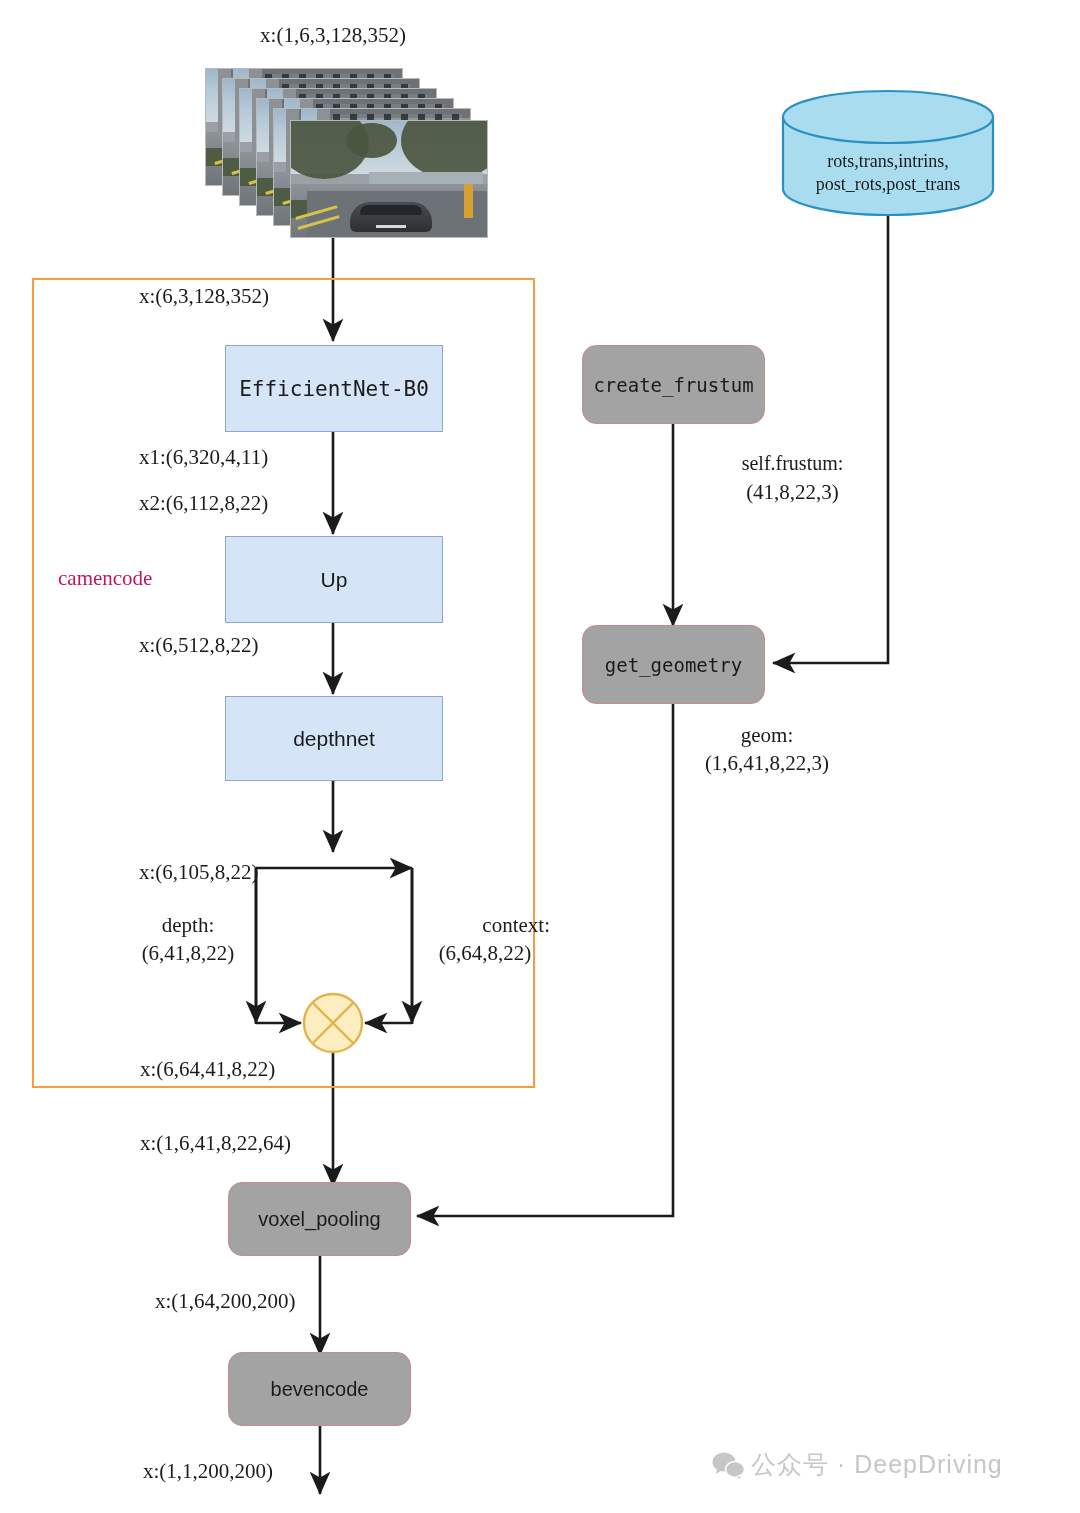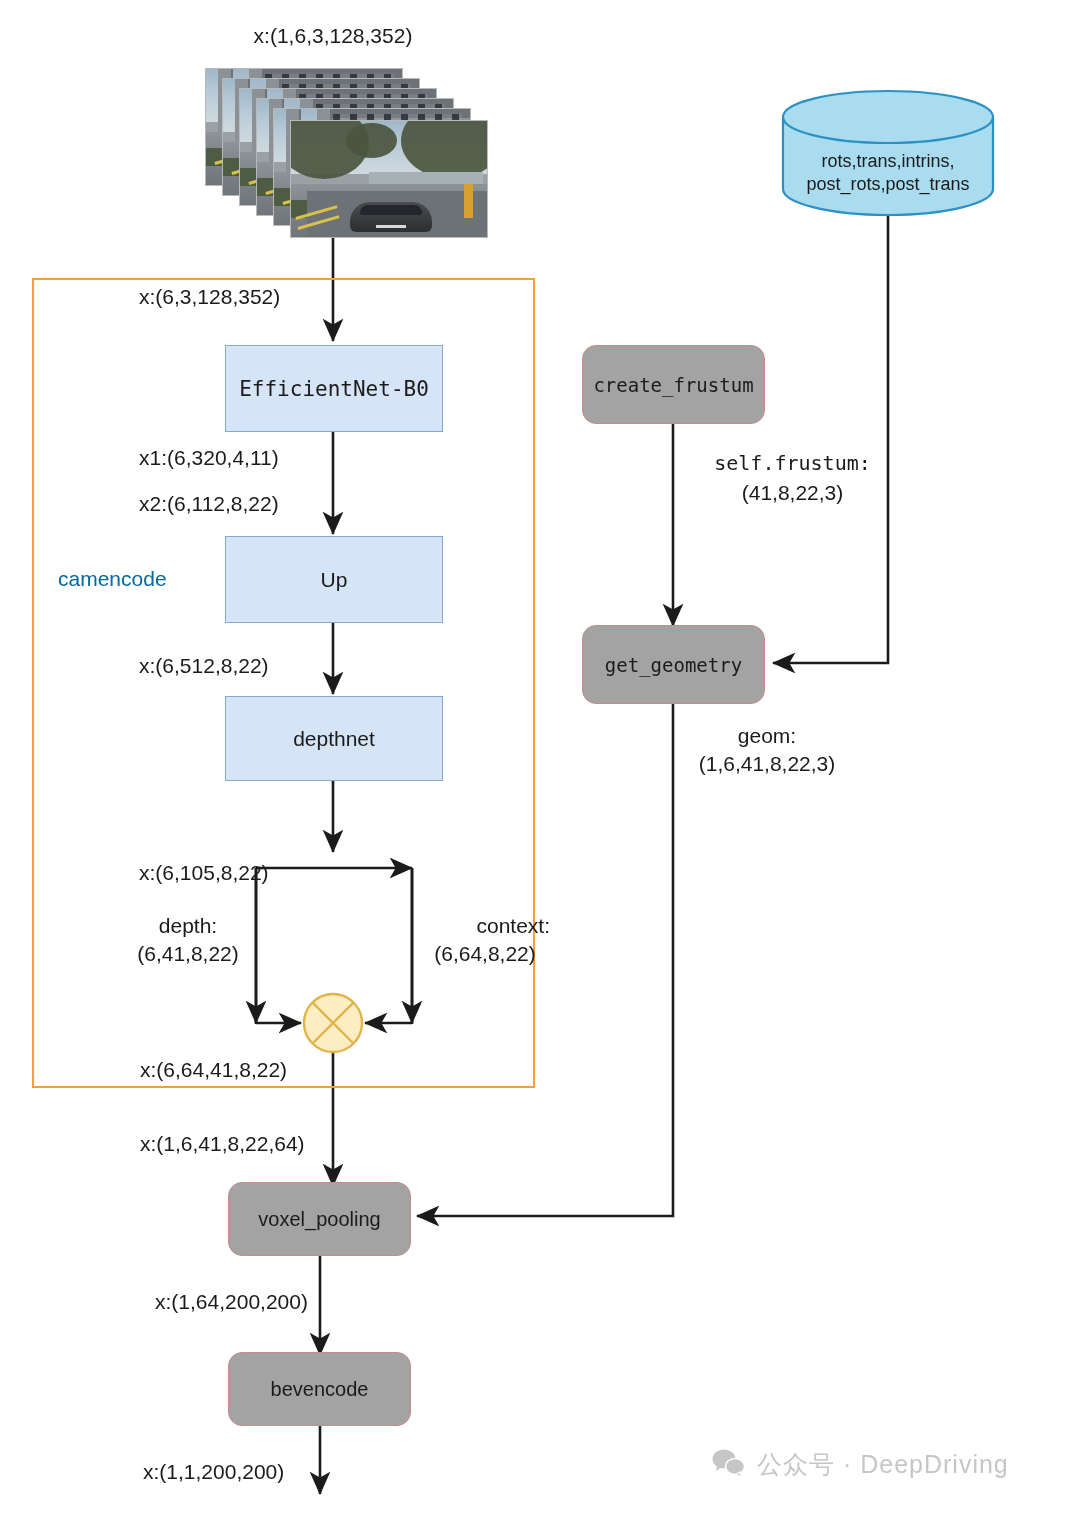--- a/index.html
+++ b/index.html
@@ -11,25 +11,25 @@
   #canvas{position:absolute;inset:0;width:1080px;height:1513px;}
   .lay{position:absolute;left:0;top:0;width:1080px;height:1513px;}
   svg.lay{pointer-events:none;}
 
   .node{position:absolute;box-sizing:border-box;display:flex;align-items:center;justify-content:center;text-align:right;}
   .blue-box{background:#d6e4f7;border:1.6px solid #8aa8cf;}
   .pink-box{background:#a3a3a3;border:1.6px solid #c98a8a;border-radius:14px;}
   .mono{font-family:"DejaVu Sans Mono","Liberation Mono",monospace;}
   .sans{font-family:"Liberation Sans","DejaVu Sans",sans-serif;}
 
-  .lbl{position:absolute;white-space:pre;line-height:1.30;}
+  .lbl{position:absolute;white-space:pre;line-height:1.30;font-family:Liberation Serif, serif;}
   .lbl.c{text-align:center;}
 
   .group-box{position:absolute;border:2.2px solid #f79d3c;box-sizing:border-box;background:transparent;}
-  .group-tag{position:absolute;color:#0369a1;}
+  .group-tag{position:absolute;color:#be185d;}
 
   
   #stack{position:absolute;}
   .frame{position:absolute;width:196px;height:116px;border:1px solid #b9b9b9;overflow:hidden;background:#9aa0a4;}
   .fimg{position:absolute;inset:0;}
   .sky{position:absolute;left:0;top:0;right:0;height:46%;
        background:linear-gradient(180deg,#9fb7c8 0%,#b9cbd8 45%,#cfd9de 100%);}
   .bldg{position:absolute;left:26%;top:0;width:74%;height:56%;
         background:
           repeating-linear-gradient(180deg,#6e7276 0px,#6e7276 9px,#8d9296 9px,#8d9296 12px),
@@ -45,21 +45,21 @@
   .curbline{position:absolute;left:4%;width:22%;height:3px;background:#d9c24a;transform:rotate(-16deg);}
   .grass{position:absolute;left:0;width:26%;height:16%;bottom:16%;background:#4e5c44;}
   .car{position:absolute;width:42%;height:26%;left:30%;bottom:4%;
        background:linear-gradient(180deg,#4a4d50 0%,#3a3d40 55%,#2c2f31 100%);
        border-radius:20px 20px 6px 6px;}
   .carwin{position:absolute;left:12%;top:8%;width:76%;height:36%;background:#23262a;border-radius:12px 12px 3px 3px;}
   .plate{position:absolute;left:32%;bottom:14%;width:36%;height:12%;background:#d8d8d8;}
   .bar{position:absolute;bottom:16%;right:7%;width:9px;height:30%;background:#d7a132;}
   .struct{position:absolute;left:40%;right:2%;top:44%;height:12%;background:#a7b0b5;}
 
-  #wm{position:absolute;display:flex;align-items:flex-start;gap:11px;color:#c6c6c6;}
+  #wm{position:absolute;display:flex;align-items:flex-end;gap:5px;color:#c6c6c6;}
   #wm .wmtxt{font-size:25px;letter-spacing:1px;}
 </style>
 </head>
 <body>
 
 <div id="canvas">
 
   <svg class="lay" viewBox="0 0 1080 1513">
     <defs>
       <marker id="ah" markerWidth="11" markerHeight="11" refX="8.6" refY="4" orient="auto" markerUnits="strokeWidth">
@@ -234,21 +234,21 @@
   <div class="lbl c" style="left:783px;top:173px;width:210px;font-size:18px;">post_rots,post_trans</div>
 
   <div class="lbl c" style="left:183px;top:22px;width:300px;font-size:21px;">x:(1,6,3,128,352)</div>
 
   <div class="lbl" style="left:139px;top:283px;font-size:21px;">x:(6,3,128,352)</div>
 
   <div class="lbl" style="left:139px;top:444px;font-size:21px;">x1:(6,320,4,11)</div>
 
   <div class="lbl" style="left:139px;top:490px;font-size:21px;">x2:(6,112,8,22)</div>
 
-  <div class="lbl" style="left:139px;top:652px;font-size:21px;">x:(6,512,8,22)</div>
+  <div class="lbl" style="left:139px;top:632px;font-size:21px;">x:(6,512,8,22)</div>
 
   <div class="lbl" style="left:139px;top:815px;font-size:21px;margin-top:44px;">x:(6,105,8,22)</div>
 
   <div class="lbl c" style="left:128px;top:912px;width:120px;font-size:21px;">depth:</div>
   <div class="lbl c" style="left:118px;top:940px;width:140px;font-size:21px;">(6,41,8,22)</div>
 
   <div class="lbl c" style="left:420px;top:912px;width:130px;font-size:21px;text-align:right;">context:</div>
   <div class="lbl c" style="left:415px;top:940px;width:140px;font-size:21px;">(6,64,8,22)</div>
 
   <div class="lbl" style="left:140px;top:1056px;font-size:21px;">x:(6,64,41,8,22)</div>

